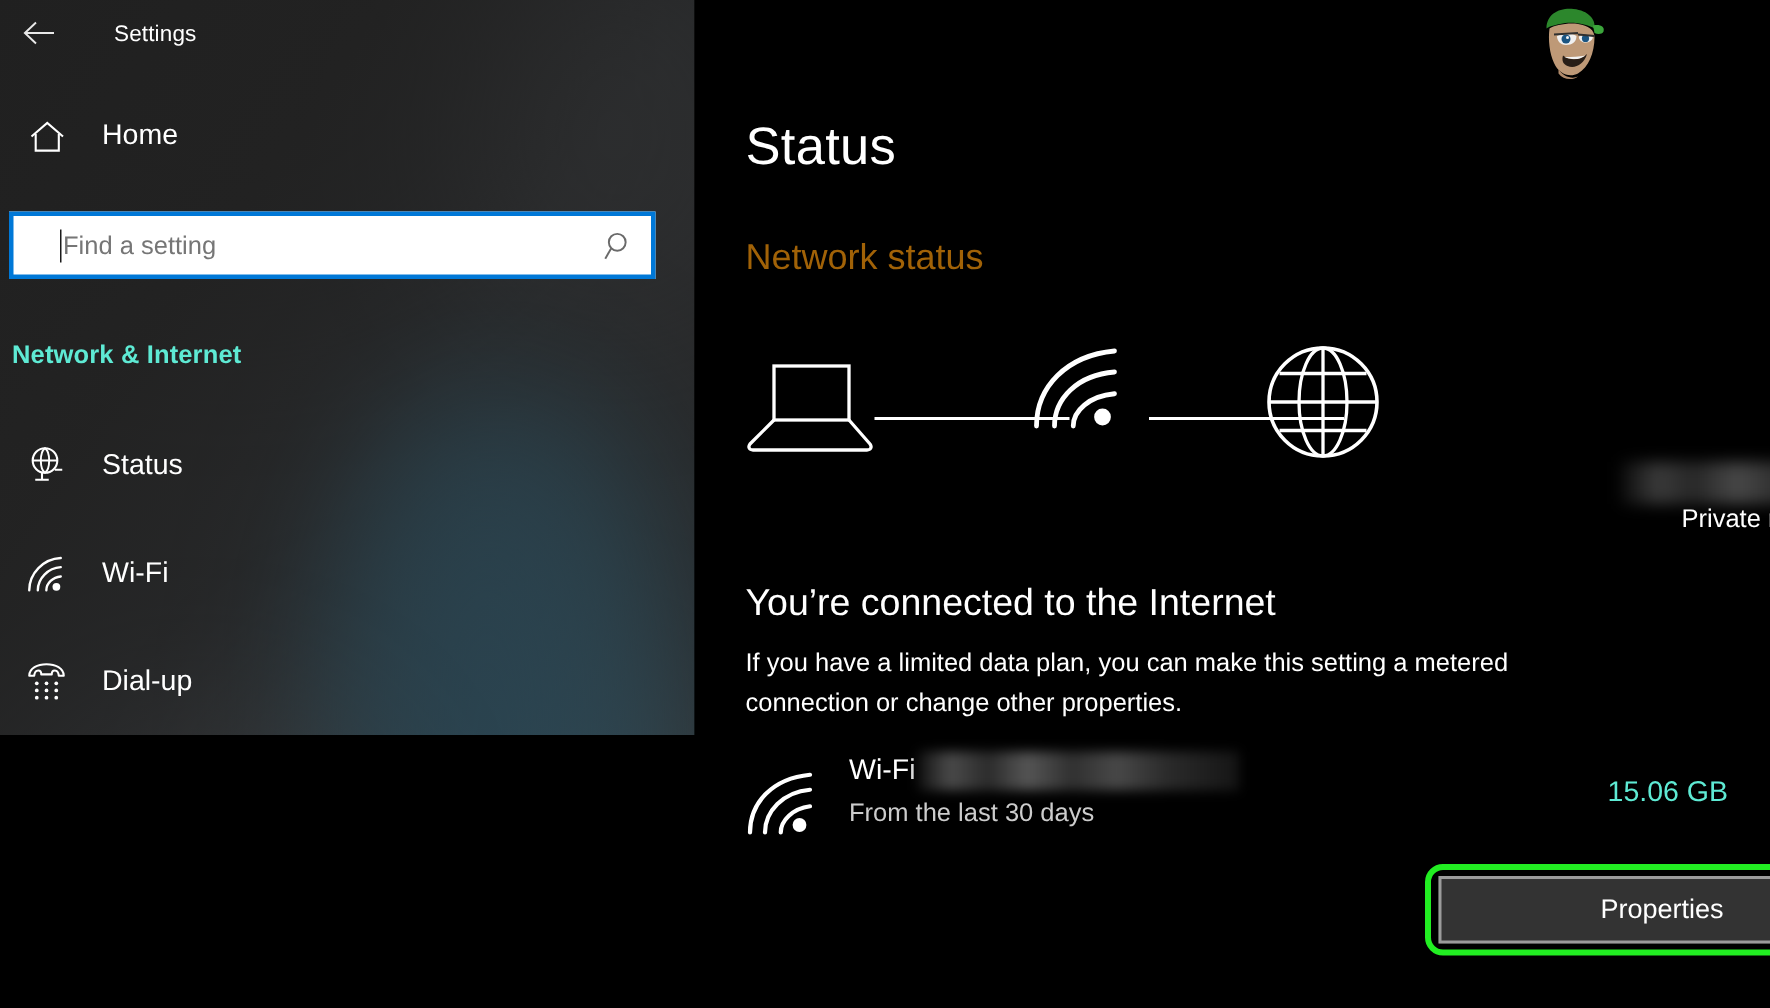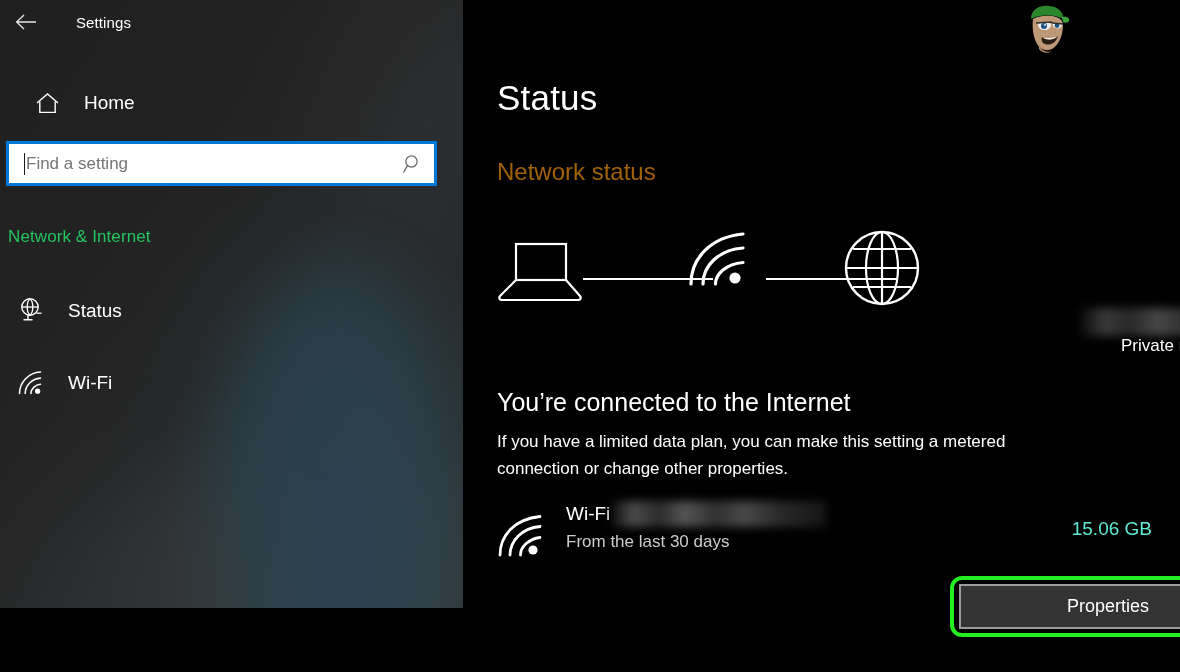--- a/index.html
+++ b/index.html
@@ -3,21 +3,21 @@
 <meta charset="utf-8">
 <style>
   * { margin:0; padding:0; box-sizing:border-box; }
   html,body { width:1180px; height:672px; overflow:hidden; background:#000; }
   body { font-family:"Liberation Sans", sans-serif; -webkit-font-smoothing:antialiased; }
 
   #app { position:relative; width:1180px; height:672px; background:#000; }
 
   
   #sidebar {
-    position:absolute; left:0; top:0; width:463px; height:608px;
+    position:absolute; left:0; top:0; width:463px; height:490px;
     background:#262626;
     overflow:hidden;
   }
   
   .acrylic-blob {
     position:absolute; border-radius:50%; filter:blur(46px); pointer-events:none;
   }
   .blob-a { left:210px; top:250px; width:250px; height:470px; background:rgba(46,96,118,0.85); }
   .blob-b { left:255px; top:300px; width:140px; height:400px; background:rgba(42,96,122,0.9); }
   .blob-c { left:150px; top:430px; width:340px; height:300px; background:rgba(108,115,118,0.45); }
@@ -39,49 +39,49 @@
     cursor:pointer;
   }
   #back-btn svg { display:block; }
   #app-title {
     font-size:15px; color:#ffffff; margin-left:26px; letter-spacing:0.1px;
     font-weight:400;
   }
 
   
   #home-row {
-    display:flex; align-items:center; height:46px;
-    margin-top:36px; padding-left:24px; cursor:pointer;
+    display:flex; align-items:flex-start; height:46px;
+    margin-top:36px; padding-left:8px; cursor:pointer;
   }
   #home-row .nav-ico { width:46px; display:flex; justify-content:center; align-items:center; }
   #home-label { font-size:19px; color:#ffffff; margin-left:14px; font-weight:400; }
 
   
   #search-wrap {
     margin:15px 26px 0 6px; height:45px;
     background:#ffffff; border:3px solid #0078d7;
-    display:flex; align-items:center; position:relative;
+    display:flex; align-items:center; position:relative;padding-left:16px;
   }
   #search-caret {
     width:1px; height:22px; background:#1a1a1a; margin-left:15px; flex:0 0 auto;
   }
   #search-input {
     flex:1; border:none; outline:none; background:transparent;
     font-family:"Liberation Sans", sans-serif; font-size:17px; color:#222;
     padding:0 4px 0 1px; height:100%;
   }
   #search-input::placeholder { color:#767676; opacity:1; }
   #search-icon-btn {
     width:42px; height:100%; display:flex; align-items:center; justify-content:center;
     cursor:pointer;
   }
 
   
   #category-title {
-    font-size:17px; color:#22c55e; font-weight:normal;
+    font-size:17px; color:#5eead4; font-weight:bold;
     margin:41px 0 0 8px; letter-spacing:0.1px;
   }
 
   
   #nav-list { margin-top:28px; }
   .nav-item {
     display:flex; align-items:center; height:72px; padding-left:8px; cursor:pointer;
   }
   .nav-item .nav-ico { width:46px; display:flex; justify-content:center; align-items:center; }
   .nav-item .nav-label { font-size:19px; color:#ffffff; margin-left:14px; font-weight:400; }
@@ -238,20 +238,37 @@
               <path d="M2.5 23.5 C2.5 12.2 11.8 2.6 23.5 2.0" fill="none" stroke="#fff" stroke-width="1.6" stroke-linecap="round"></path>
               <path d="M8.2 23.5 C8.2 15.6 15.0 8.6 23.5 8.1" fill="none" stroke="#fff" stroke-width="1.6" stroke-linecap="round"></path>
               <path d="M13.9 23.5 C13.9 18.9 18.3 14.7 23.5 14.3" fill="none" stroke="#fff" stroke-width="1.6" stroke-linecap="round"></path>
               <circle cx="20.6" cy="21.2" r="2.6" fill="#fff"></circle>
             </svg>
           </span>
           <span class="nav-label">Wi-Fi</span>
         </div>
 
 
+        <div class="nav-item">
+          <span class="nav-ico">
+            <svg width="28" height="26" viewBox="0 0 28 26">
+              <path d="M2.5 8.5 C2.5 3.6 8 0.8 14 0.8 C20 0.8 25.5 3.6 25.5 8.5 L22.2 8.5 C22.2 8.5 22.0 5.0 19.4 5.0 C17.6 5.0 17.5 6.6 17.5 7.6 L10.5 7.6 C10.5 6.6 10.4 5.0 8.6 5.0 C6.0 5.0 5.8 8.5 5.8 8.5 Z" fill="none" stroke="#fff" stroke-width="1.4" stroke-linejoin="round"></path>
+              <circle cx="7.5" cy="13.5" r="1.25" fill="#fff"></circle>
+              <circle cx="14" cy="13.5" r="1.25" fill="#fff"></circle>
+              <circle cx="20.5" cy="13.5" r="1.25" fill="#fff"></circle>
+              <circle cx="7.5" cy="18.3" r="1.25" fill="#fff"></circle>
+              <circle cx="14" cy="18.3" r="1.25" fill="#fff"></circle>
+              <circle cx="20.5" cy="18.3" r="1.25" fill="#fff"></circle>
+              <circle cx="7.5" cy="23.1" r="1.25" fill="#fff"></circle>
+              <circle cx="14" cy="23.1" r="1.25" fill="#fff"></circle>
+              <circle cx="20.5" cy="23.1" r="1.25" fill="#fff"></circle>
+            </svg>
+          </span>
+          <span class="nav-label">Dial-up</span>
+        </div>
 
 
       </div>
     </div>
   </div>
 
   <div id="main">
 
     <div id="watermark">
       <svg width="58" height="56" viewBox="0 0 58 56">

